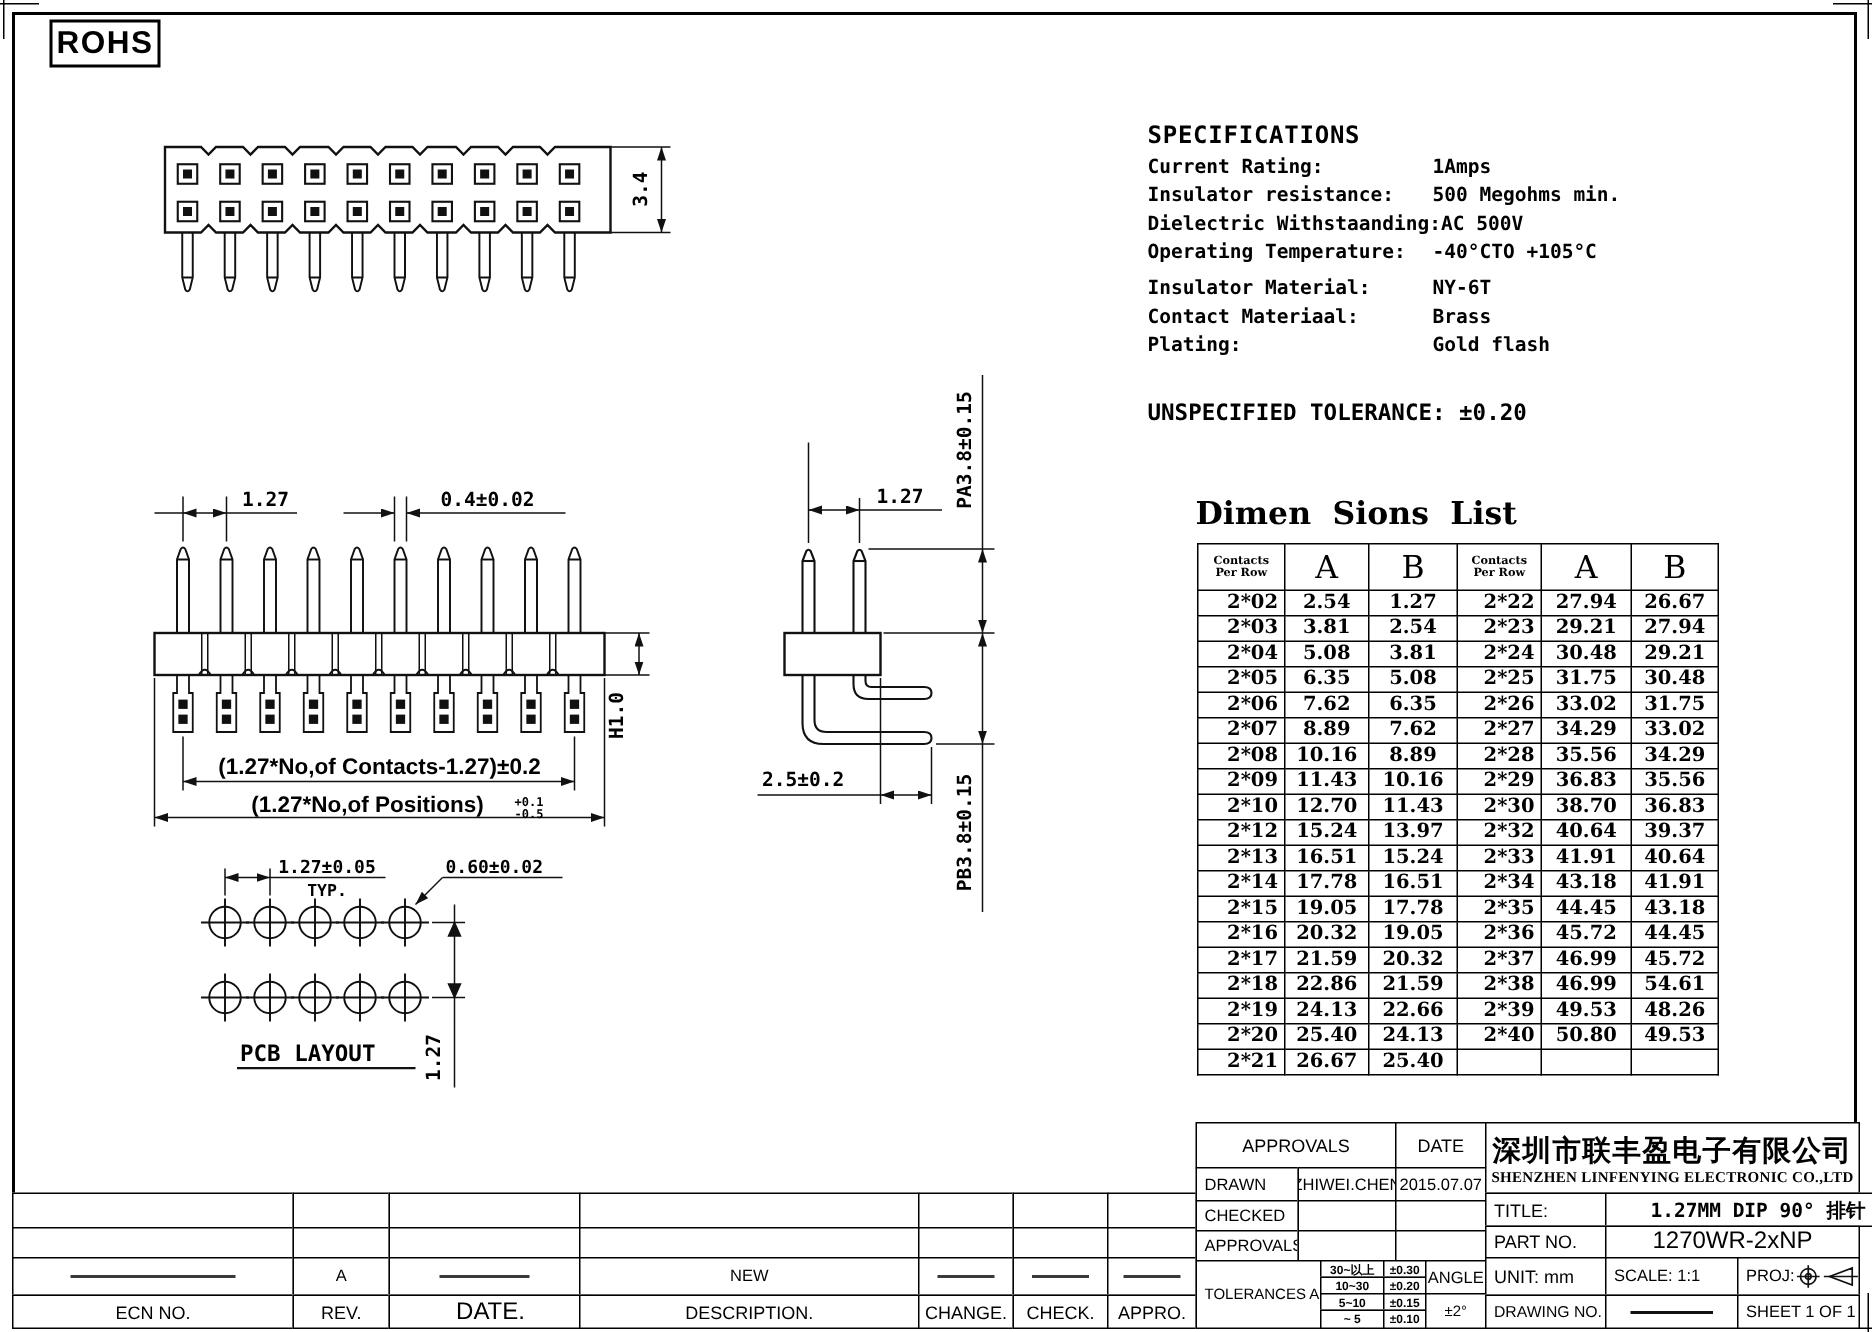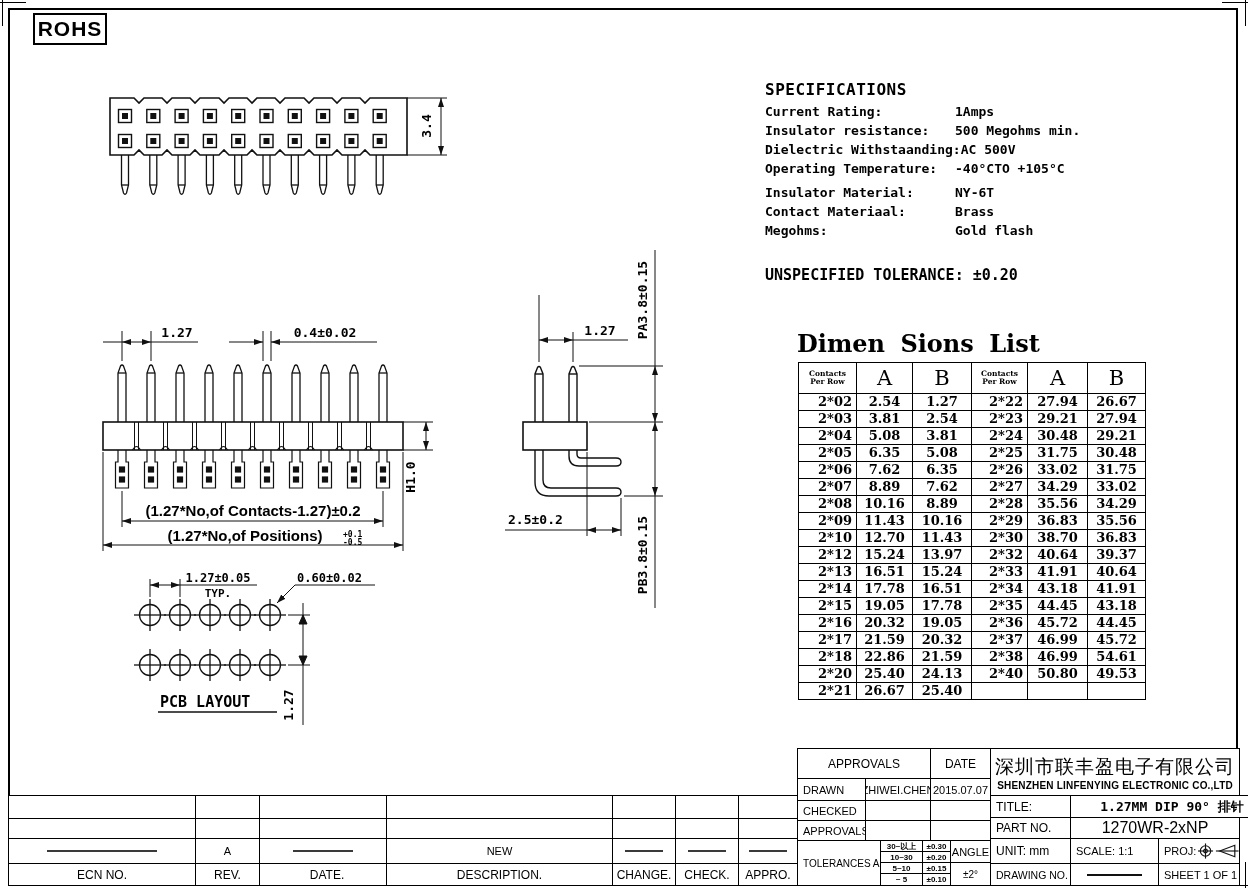--- a/index.html
+++ b/index.html
@@ -17,37 +17,37 @@
   .specs{position:absolute;left:765px;top:80px;width:330px;
         font-family:"DejaVu Sans Mono",monospace;font-weight:bold;font-size:13px;}
   .specs .spec-title{font-size:16px;margin-bottom:3px;letter-spacing:.5px;}
   .spec-row{line-height:19px;white-space:nowrap;}
   .spec-row .lbl{display:inline-block;min-width:190px;}
   .spec-gap{margin-top:5px;}
   .unspec{position:absolute;left:765px;top:266px;font-family:"DejaVu Sans Mono",monospace;
         font-weight:bold;font-size:15px;}
   
   .dims-title{position:absolute;left:797px;top:329px;font-family:"DejaVu Serif",serif;
-        font-weight:bold;font-size:24px;word-spacing:7px;}
+        font-weight:bold;font-size:21px;word-spacing:7px;}
   .dims-table{position:absolute;left:798px;top:362px;border-collapse:collapse;table-layout:fixed;}
   .dims-table th,.dims-table td{border:1px solid #000;padding:0;text-align:center;
         font-family:"DejaVu Serif",serif;font-weight:bold;}
   .dims-table th{height:30px;}
   .dims-table .ab-head{font-size:21px;font-weight:normal;}
   .dims-table .contacts-head{font-size:7.5px;line-height:8px;}
   .dims-table td{height:16px;font-size:13px;line-height:14px;}
   .dims-table td:nth-child(1),.dims-table td:nth-child(4){text-align:right;padding-right:4px;}
   
   .tb-cell{position:absolute;border:1px solid #000;box-sizing:border-box;background:#fff;
         display:flex;align-items:center;font-size:11px;white-space:nowrap;overflow:hidden;}
   .tb-cell.pad{padding-left:5px;}
   .tb-cell.c{justify-content:center;}
   .dash{border-top:2px solid #3a3a3a;}
-  .cn{font-size:19px;font-weight:normal;letter-spacing:1px;}
-  .en{font-size:10px;font-weight:bold;font-family:Liberation Sans, sans-serif;letter-spacing:.2px;}
+  .cn{font-size:19px;font-weight:bold;letter-spacing:1px;}
+  .en{font-size:10px;font-weight:bold;font-family:Liberation Serif, serif;letter-spacing:.2px;}
   .mono-b{font-family:"DejaVu Sans Mono",monospace;font-weight:bold;}
   svg text{fill:#000;}
   .dimtxt{font-family:"DejaVu Sans Mono",monospace;font-weight:bold;font-size:13px;}
   .formula{font-family:"Liberation Sans",sans-serif;font-weight:bold;font-size:15px;}
   .tinytol{font-family:"DejaVu Sans Mono",monospace;font-weight:bold;font-size:8px;}
 </style>
 </head>
 <body>
 
 <div class="page">
@@ -328,21 +328,21 @@
   </svg>
 
   <div class="specs">
     <div class="spec-title">SPECIFICATIONS</div>
     <div class="spec-row"><span class="lbl">Current Rating:</span><span>1Amps</span></div>
     <div class="spec-row"><span class="lbl">Insulator resistance:</span><span>500 Megohms min.</span></div>
     <div class="spec-row"><span class="lbl">Dielectric Withstaanding:</span><span>AC 500V</span></div>
     <div class="spec-row"><span class="lbl">Operating Temperature:</span><span>-40°CTO +105°C</span></div>
     <div class="spec-row spec-gap"><span class="lbl">Insulator Material:</span><span>NY-6T</span></div>
     <div class="spec-row"><span class="lbl">Contact Materiaal:</span><span>Brass</span></div>
-    <div class="spec-row"><span class="lbl">Megohms:</span><span>Gold flash</span></div>
+    <div class="spec-row"><span class="lbl">Plating:</span><span>Gold flash</span></div>
   </div>
   <div class="unspec">UNSPECIFIED TOLERANCE: ±0.20</div>
 
   <div class="dims-title">Dimen Sions List</div>
   <table class="dims-table">
     <colgroup>
         <col style="width:58px">
         <col style="width:56px">
         <col style="width:59px">
         <col style="width:56px">
@@ -488,20 +488,28 @@
         </tr>
         <tr>
           <td>2*18</td>
           <td>22.86</td>
           <td>21.59</td>
           <td>2*38</td>
           <td>46.99</td>
           <td>54.61</td>
         </tr>
         <tr>
+          <td>2*19</td>
+          <td>24.13</td>
+          <td>22.66</td>
+          <td>2*39</td>
+          <td>49.53</td>
+          <td>48.26</td>
+        </tr>
+        <tr>
           <td>2*20</td>
           <td>25.40</td>
           <td>24.13</td>
           <td>2*40</td>
           <td>50.80</td>
           <td>49.53</td>
         </tr>
         <tr>
           <td>2*21</td>
           <td>26.67</td>
@@ -541,21 +549,21 @@
     </div>
   <div class="tb-cell c" style="left:675px;top:838px;width:64px;height:26px">
       <div class="dash" style="width:38px"></div>
     </div>
   <div class="tb-cell c" style="left:738px;top:838px;width:60px;height:26px">
       <div class="dash" style="width:38px"></div>
     </div>
 
   <div class="tb-cell c" style="left:8px;top:863px;width:188px;height:23px;font-size:12px">ECN NO.</div>
   <div class="tb-cell c" style="left:195px;top:863px;width:65px;height:23px;font-size:12px">REV.</div>
-  <div class="tb-cell c" style="left:259px;top:863px;width:136px;height:23px;font-size:12px">DATE.</div>
+  <div class="tb-cell c" style="left:259px;top:863px;width:136px;height:23px;font-size:16px">DATE.</div>
   <div class="tb-cell c" style="left:386px;top:863px;width:227px;height:23px;font-size:12px">DESCRIPTION.</div>
   <div class="tb-cell c" style="left:612px;top:863px;width:64px;height:23px;font-size:12px">CHANGE.</div>
   <div class="tb-cell c" style="left:675px;top:863px;width:64px;height:23px;font-size:12px">CHECK.</div>
   <div class="tb-cell c" style="left:738px;top:863px;width:60px;height:23px;font-size:12px">APPRO.</div>
 
   <div class="tb-cell c" style="left:797px;top:748px;width:134px;height:31px;font-size:12px">APPROVALS</div>
   <div class="tb-cell c" style="left:930px;top:748px;width:61px;height:31px;font-size:12px">DATE</div>
   <div class="tb-cell pad" style="left:797px;top:778px;width:69px;height:23px">DRAWN</div>
   <div class="tb-cell c" style="left:865px;top:778px;width:66px;height:23px">ZHIWEI.CHEN</div>
   <div class="tb-cell c" style="left:930px;top:778px;width:61px;height:23px">2015.07.07</div>

